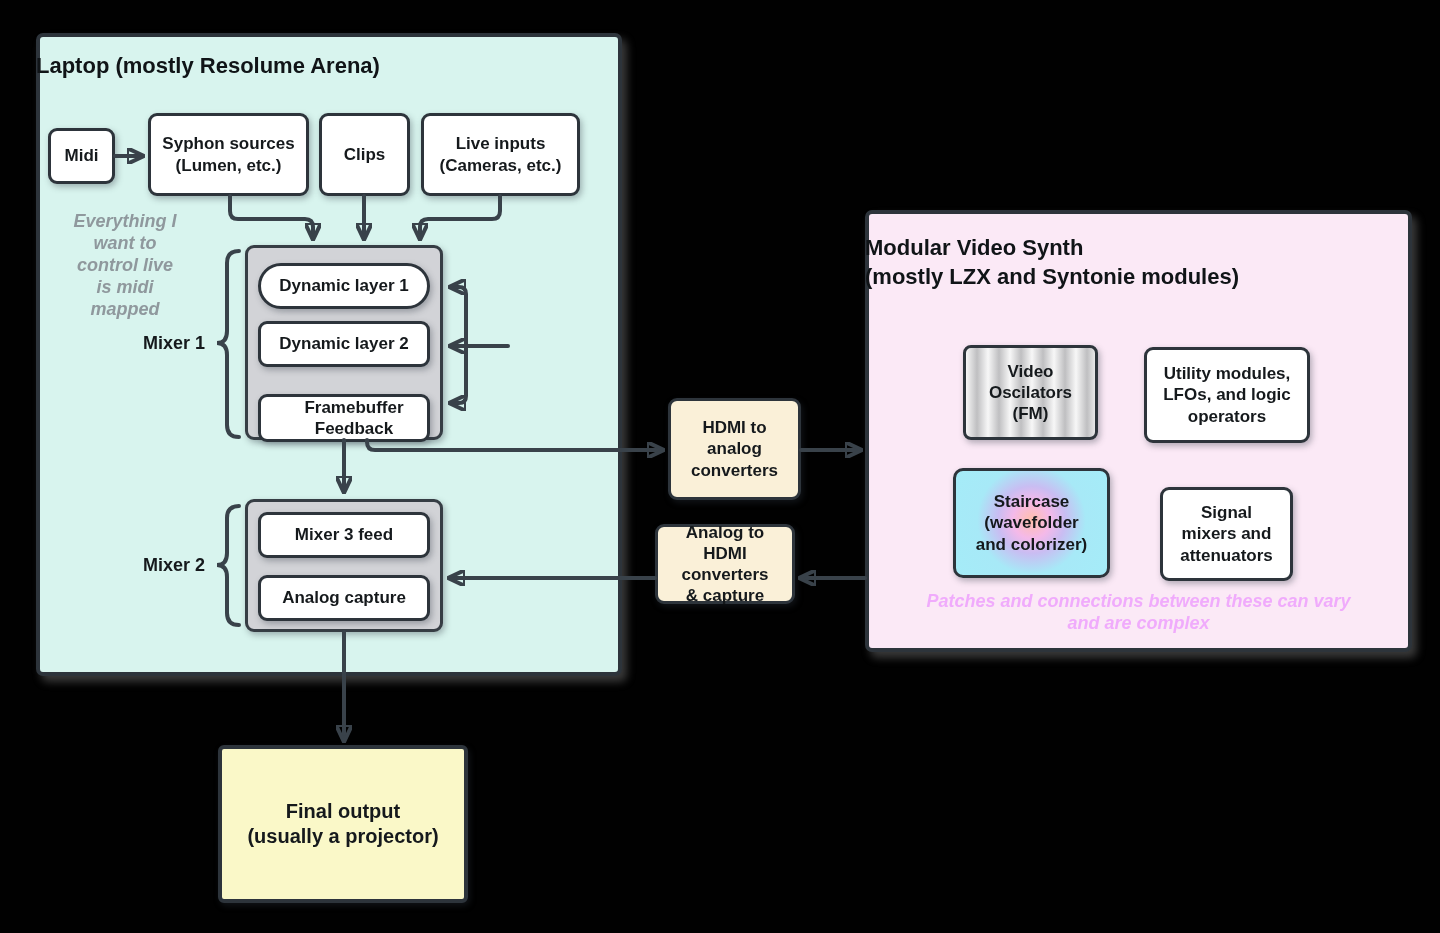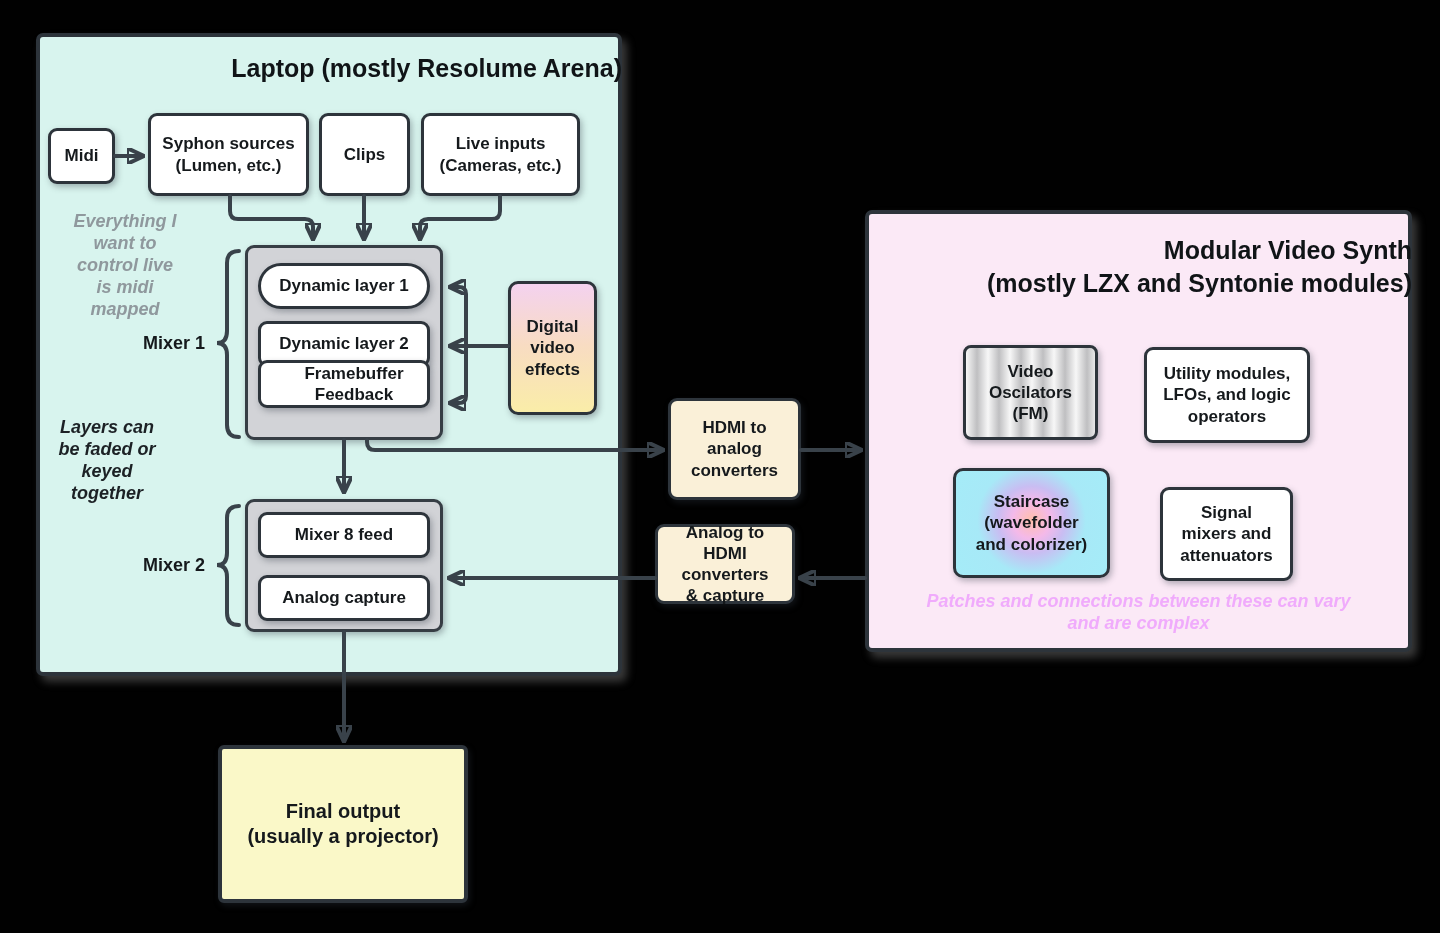--- a/index.html
+++ b/index.html
@@ -16,21 +16,21 @@
     display:flex;align-items:center;justify-content:center;text-align:center;
     font-weight:bold;font-size:17px;line-height:1.25;color:#15191c;
     background:#ffffff;border:3px solid #2d343b;border-radius:9px;
     white-space:pre-line;box-shadow:2px 3px 6px rgba(45,55,65,.35);
   }
   .container{
     background:#d2d3d7;border:3px solid #363d44;border-radius:9px;
     box-shadow:2px 3px 6px rgba(45,55,65,.35);
   }
   .title{
-    font-weight:bold;font-size:25px;text-align:right;white-space:pre-line;
+    font-weight:bold;font-size:22px;text-align:left;white-space:pre-line;
     color:#101417;line-height:1.3;
   }
   .note{
     font-weight:bold;font-style:italic;font-size:18px;line-height:22px;
     text-align:center;white-space:pre-line;
   }
   .note-gray{color:#8f989d;padding-left:36px;}
   .note-dark{color:#1c2125;}
   .note-pinkgray{color:#f0abfc;}
   .mixer-label{
@@ -72,35 +72,28 @@
 
   <div class="abs note note-gray" style="left:36px;top:210px;width:142px;">Everything I
 want to
 control live
 is midi
 mapped</div>
 
   <div class="abs container" style="left:245px;top:245px;width:198px;height:195px;"></div>
   <div class="abs node" style="left:258px;top:263px;width:172px;height:46px;border-radius:23px;">Dynamic layer 1</div>
   <div class="abs node" style="left:258px;top:321px;width:172px;height:46px;">Dynamic layer 2</div>
-  <div class="abs node" style="left:258px;top:360px;width:172px;height:48px;padding-left:20px;">Framebuffer
+  <div class="abs node" style="left:258px;top:394px;width:172px;height:48px;padding-left:20px;">Framebuffer
 Feedback</div>
   <div class="abs mixer-label" style="left:110px;top:333px;width:95px;">Mixer 1</div>
 
-  <div class="abs node dve" style="left:508px;top:281px;width:89px;height:134px;">Digital
-video
-effects</div>
 
-  <div class="abs note note-dark" style="left:36px;top:416px;width:142px;">Layers can
-be faded or
-keyed
-together</div>
 
   <div class="abs container" style="left:245px;top:499px;width:198px;height:133px;"></div>
-  <div class="abs node" style="left:258px;top:512px;width:172px;height:46px;">Mixer 8 feed</div>
+  <div class="abs node" style="left:258px;top:512px;width:172px;height:46px;">Mixer 3 feed</div>
   <div class="abs node" style="left:258px;top:575px;width:172px;height:46px;">Analog capture</div>
   <div class="abs mixer-label" style="left:110px;top:555px;width:95px;">Mixer 2</div>
 
   <div class="abs node cream" style="left:668px;top:398px;width:133px;height:102px;">HDMI to
 analog
 converters</div>
   <div class="abs node cream" style="left:655px;top:524px;width:140px;height:80px;">Analog to
 HDMI
 converters
 &amp; capture</div>

